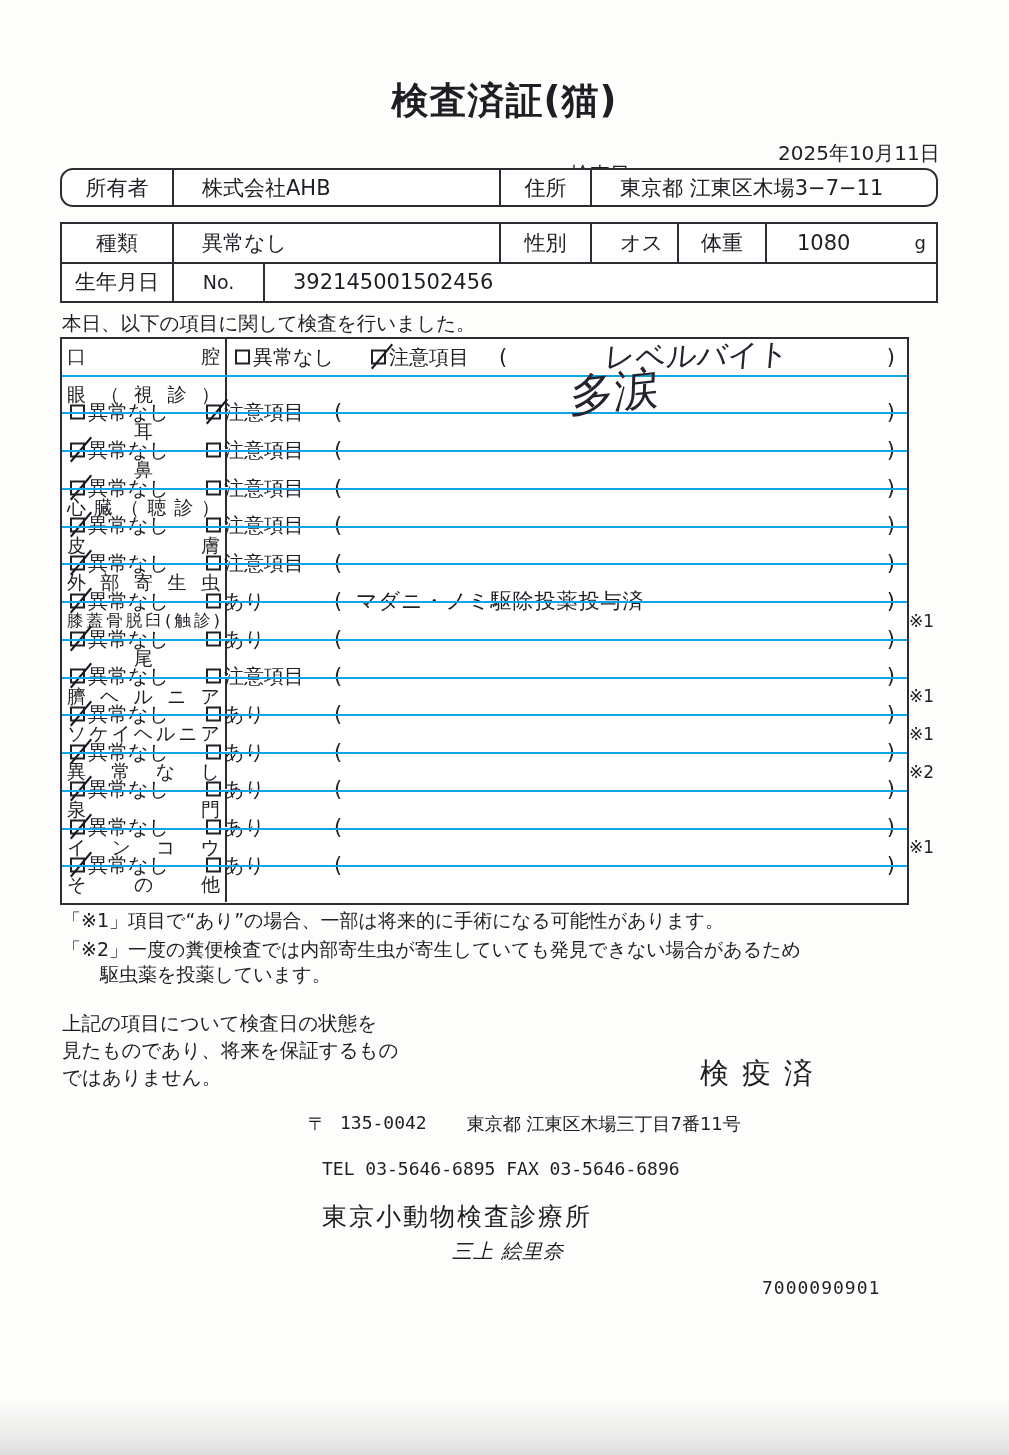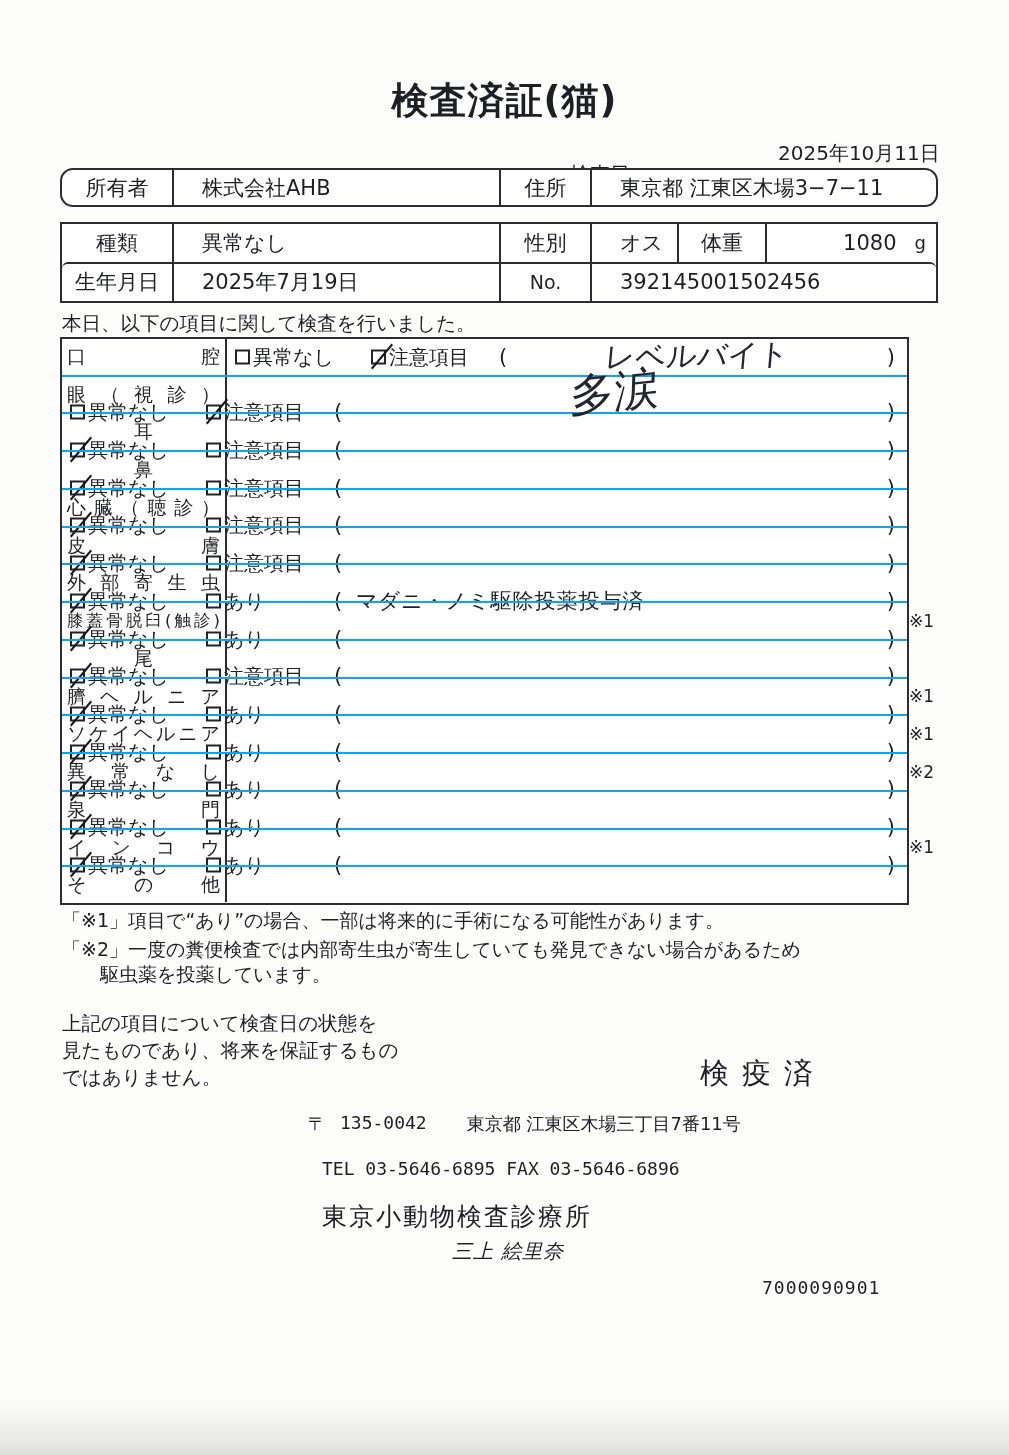--- a/index.html
+++ b/index.html
@@ -23,25 +23,25 @@
   
   .tbl{border:2px solid #2c2d33;box-sizing:border-box;background:#fff;}
   .trow{display:flex;box-sizing:border-box;}
   .tcell{box-sizing:border-box;display:flex;align-items:center;font-size:21px;overflow:hidden;white-space:nowrap;}
   .tcell + .tcell{border-left:2px solid #2c2d33;}
   .lab{justify-content:center;}
   .val{padding-left:28px;}
   .tbl1{top:168px;left:60px;width:878px;height:39px;display:flex;border-radius:13px;}
   .tbl2{top:222px;left:60px;width:878px;height:81px;display:flex;flex-direction:column;}
   .tbl2 .trow{flex:1;}
-  .tbl2 .trow + .trow{border-top:2px solid #2c2d33;border-radius:6px;}
+  .tbl2 .trow + .trow{border-top:2px solid #2c2d33;}
   .w110{width:110px;flex:none;} .w327{width:327px;flex:none;}
   .w91{width:91px;flex:none;}  .w87{width:87px;flex:none;}
   .w88{width:88px;flex:none;}  .wfill{flex:1;}
-  .weight-cell{justify-content:flex-end;padding-right:10px;gap:18px;}
+  .weight-cell{justify-content:space-between;padding-right:10px;gap:18px;padding-left:30px;}
   .weight-cell .unit{font-size:18px;}
   .no-lab{font-size:19px;}
 
   .intro{top:310px;left:62px;font-size:19.5px;}
 
   
   .ctbl{top:337px;left:60px;width:849px;height:568px;border:2px solid #2c2d33;
         box-sizing:border-box;display:flex;flex-direction:column;background:#fff;}
   .crow{flex:1;display:flex;position:relative;box-sizing:border-box;}
   .crow + .crow{border-top:2px solid #0ea5e9;flex-direction:column;}
@@ -106,21 +106,20 @@
       <div class="tcell lab w91">性別</div>
       <div class="tcell val w87">オス</div>
       <div class="tcell lab w88">体重</div>
       <div class="tcell wfill weight-cell">
         <span>1080</span>
         <span class="unit">g</span>
       </div>
     </div>
     <div class="trow">
       <div class="tcell lab w110">生年月日</div>
-      <div class="tcell val w327">2025年7月19日</div>
       <div class="tcell lab w91 no-lab">No.</div>
       <div class="tcell val wfill">392145001502456</div>
     </div>
   </div>
 
   <div class="abs intro">本日、以下の項目に関して検査を行いました。</div>
 
   <div class="abs ctbl">
 
     <div class="crow">

